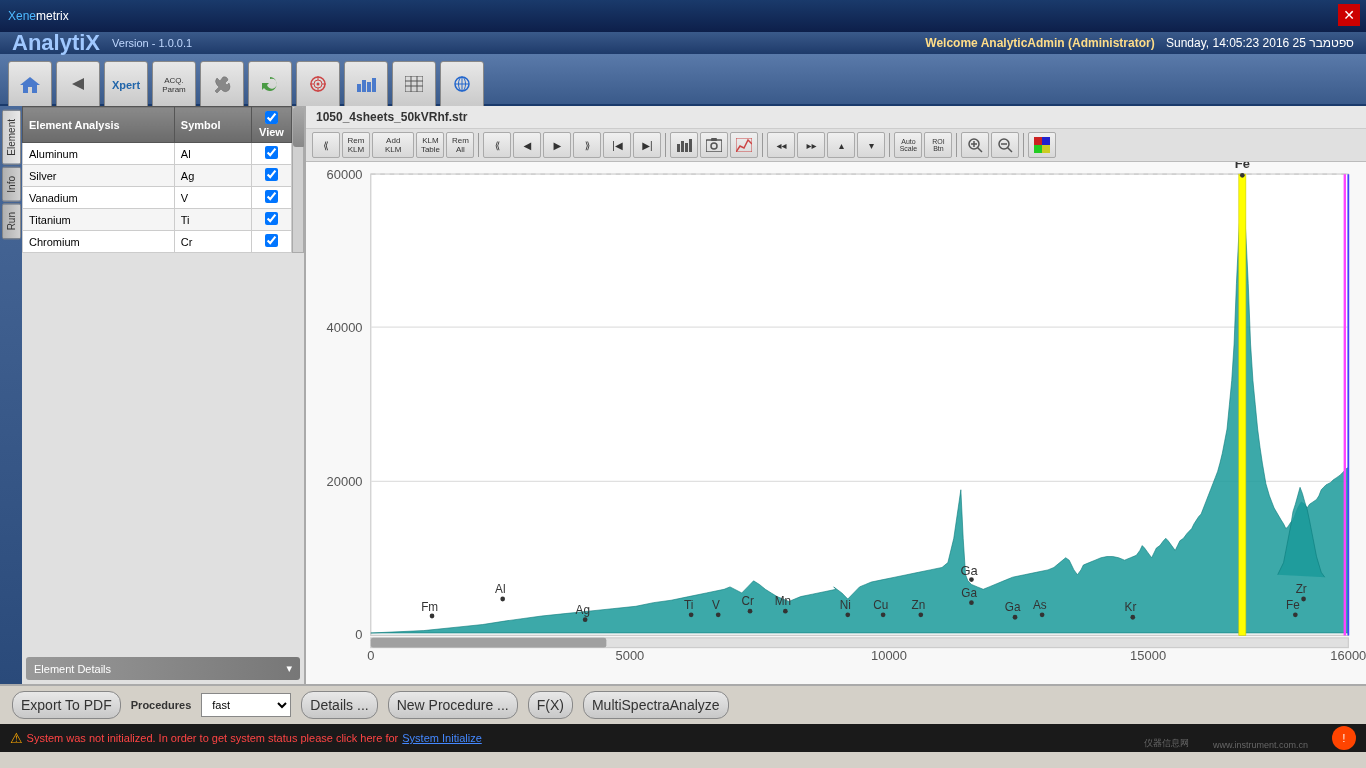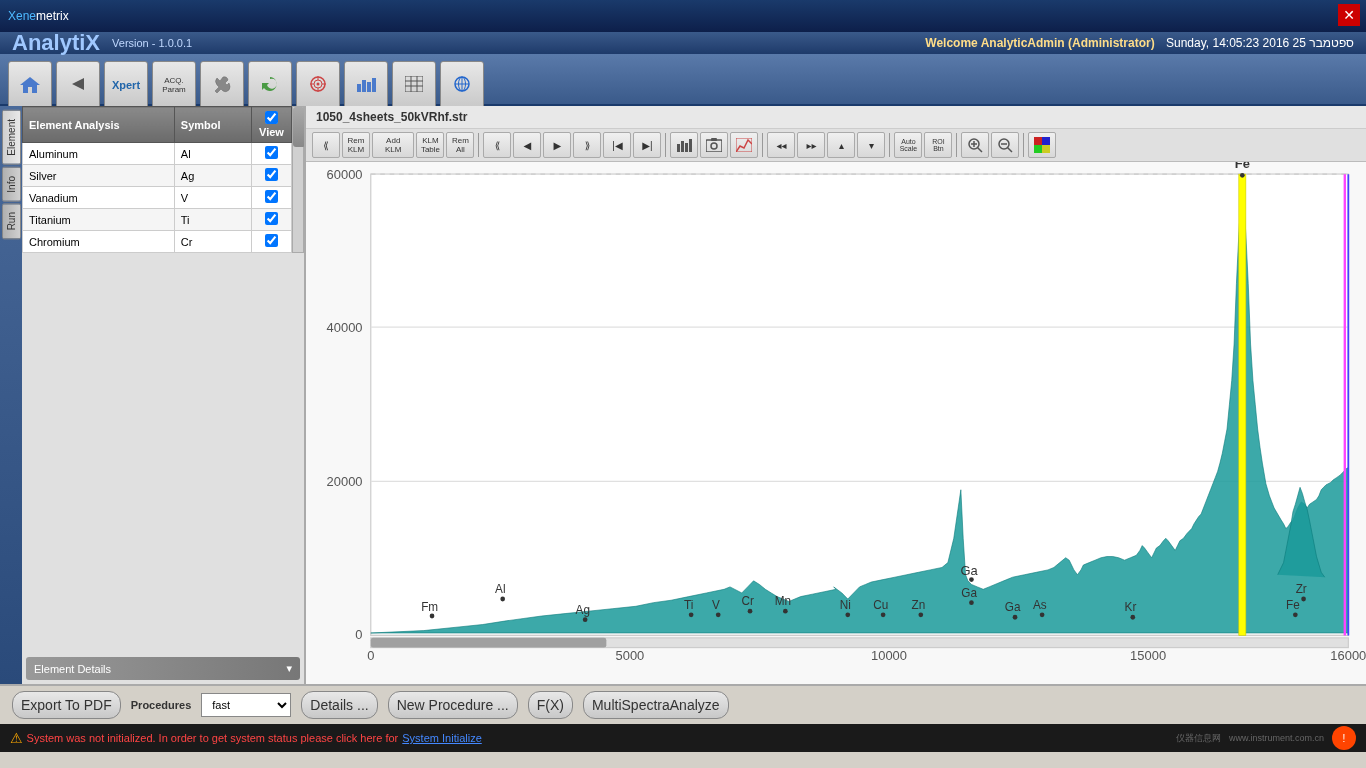--- a/index.html
+++ b/index.html
@@ -617,18 +617,18 @@
   <button class="bottom-btn">Details ...</button>
   <button class="bottom-btn">New Procedure ...</button>
   <button class="bottom-btn">F(X)</button>
   <button class="bottom-btn">MultiSpectraAnalyze</button>
 </div>
 
 <div id="status-bar">
   <span class="status-icon">⚠</span>
   <span>System was not initialized. In order to get system status please click here for</span>
   <a href="#">System Initialize</a>
-  <div style="margin-left:auto;display:flex;align-items:center;gap:8px;">
+  <div style="margin-left:auto;display:flex;align-items:flex-end;gap:24px;">
     <span style="color:#666;font-size:9px;">仪器信息网</span>
     <span style="color:#666;font-size:9px;">www.instrument.com.cn</span>
     <div style="width:24px;height:24px;background:#ff4400;border-radius:50%;display:flex;align-items:center;justify-content:center;color:white;font-size:10px;">!</div>
   </div>
 </div>
 
 </body></html>

